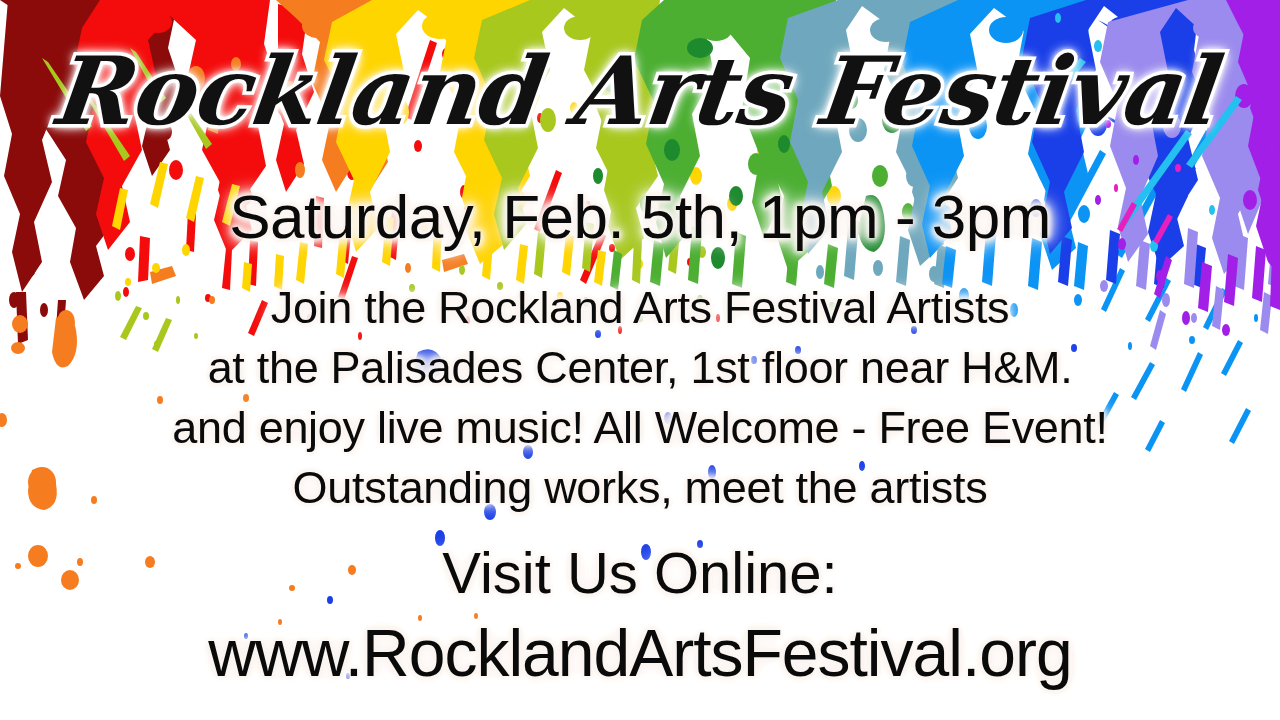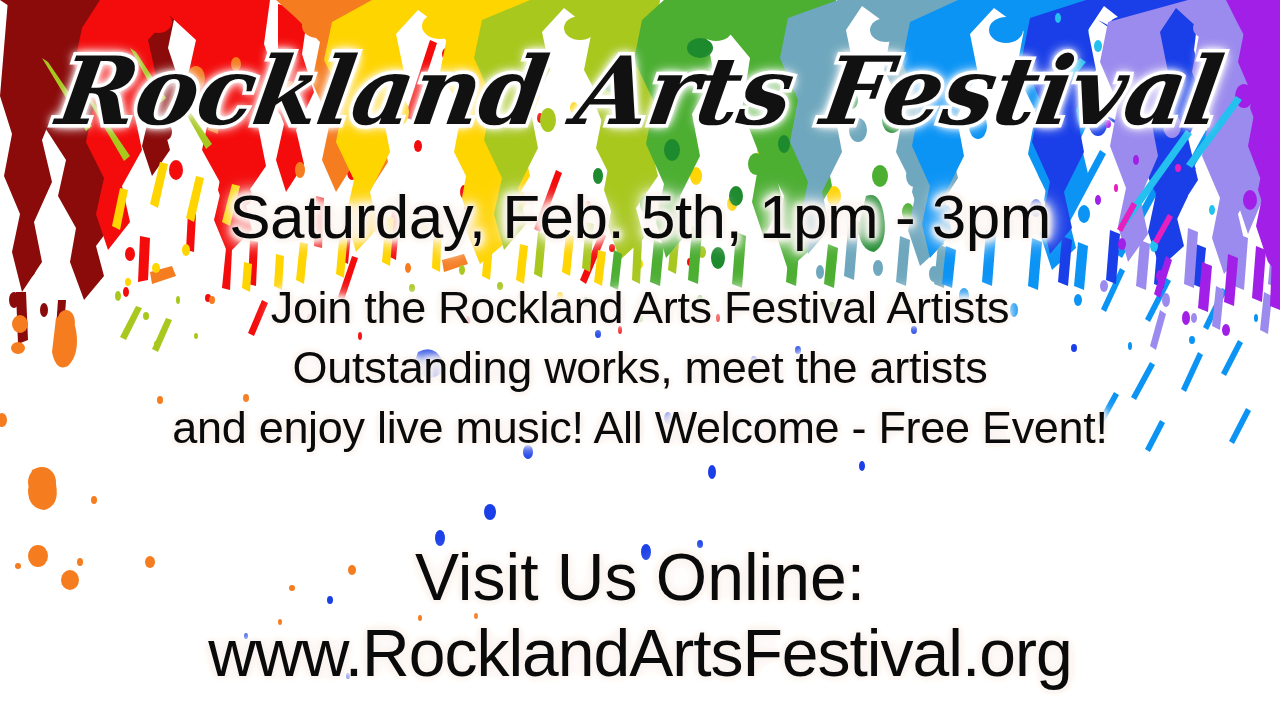--- a/index.html
+++ b/index.html
@@ -93,21 +93,21 @@
     letter-spacing: -0.3px;
   }
   #body-block .body-line { display: block; }
 
   #visit-line {
     margin: 0;
     position: absolute;
     top: 544px;
     left: 0;
     right: 0;
-    font-size: 66px;
+    font-size: 58px;
     line-height: 1.0;
     font-weight: 400;
     color: #0a0a0a;
   }
 
   #website-line {
     margin: 4px;
     position: absolute;
     top: 616px;
     left: 0;
@@ -551,22 +551,23 @@
   </svg>
 
   <div id="text-stack">
 
     <h1 id="festival-title">Rockland Arts Festival</h1>
 
     <p id="date-line" class="glow">Saturday, Feb. 5th, 1pm - 3pm</p>
 
     <p id="body-block" class="glow">
       <span class="body-line">Join the Rockland Arts Festival Artists</span>
+      <span class="body-line">at the Palisades Center, 1st floor near H&amp;M.</span>
+      <span class="body-line">and enjoy live music! All Welcome - Free Event!</span>
       <span class="body-line">Outstanding works, meet the artists</span>
-      <span class="body-line">and enjoy live music! All Welcome - Free Event!</span>
     </p>
 
     <p id="visit-line" class="glow">Visit Us Online:</p>
 
     <p id="website-line" class="glow">www.RocklandArtsFestival.org</p>
 
   </div>
 </div>
 
 </body></html>

